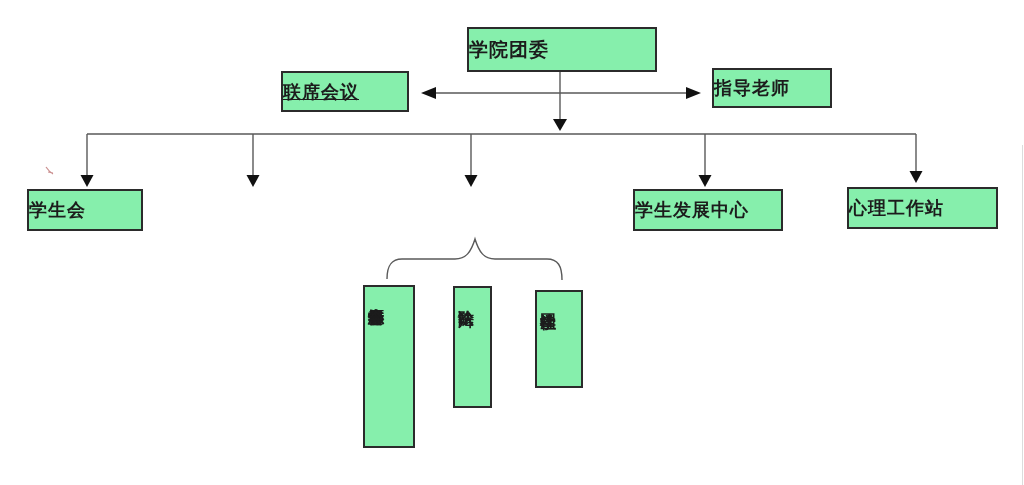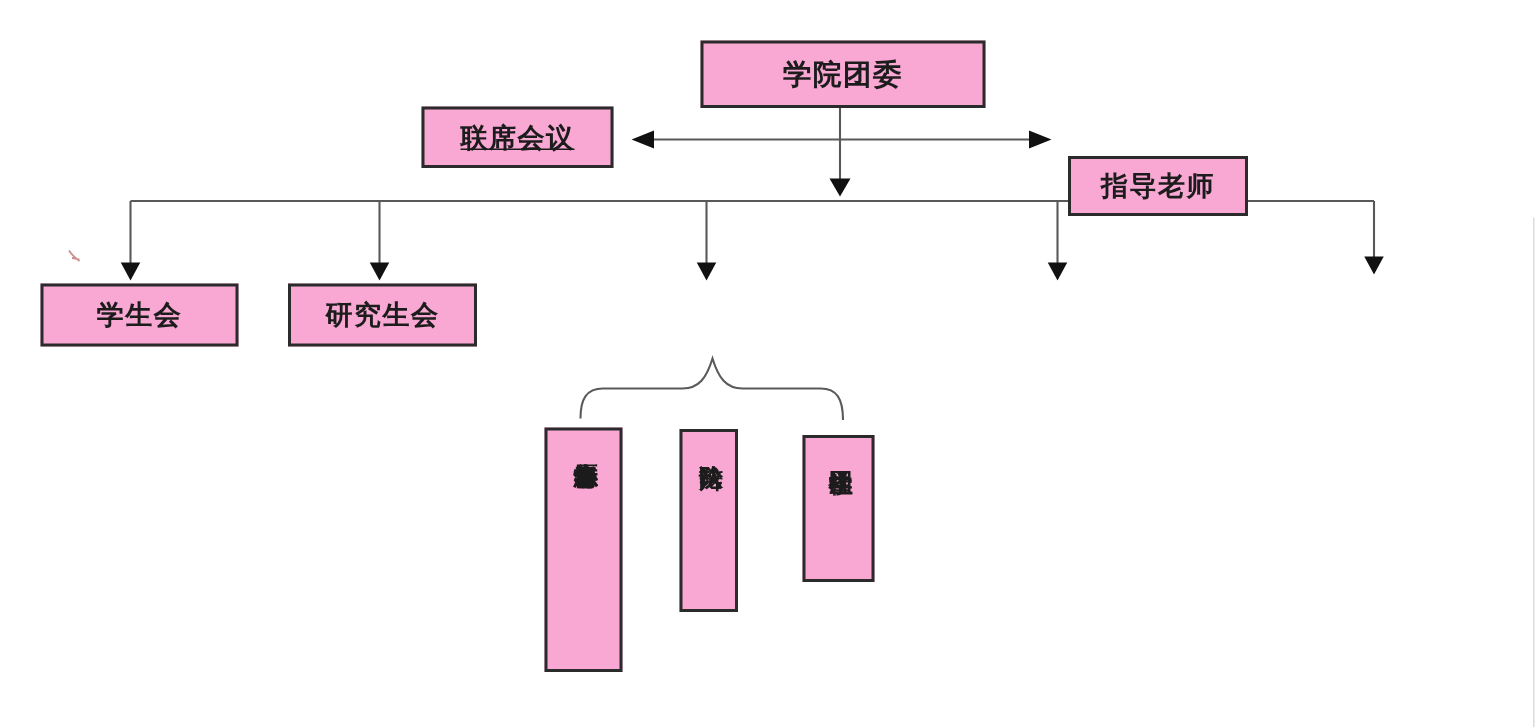--- a/index.html
+++ b/index.html
@@ -17,45 +17,44 @@
   }
   #connectors {
     position: absolute;
     left: 0; top: 0;
     width: 1024px; height: 485px;
   }
   .node {
     position: absolute;
     box-sizing: border-box;
     border: 2px solid #2b2b2b;
-    background: #f9a8d4;
+    background: #86efac;
     display: flex;
     align-items: center;
-    justify-content: center;
     font-size: 18px;
     font-weight: 700;
     color: #1c1c1c;
     letter-spacing: 1px;
     white-space: nowrap;
   }
   .node.vertical {
     align-items: flex-start;
     padding-top: 9px;
   }
   .node.vertical .vlabel {
     writing-mode: vertical-rl;
     text-orientation: upright;
     font-size: 16px;
     letter-spacing: 0px;
     white-space: normal;
   }
   #node-root        { left: 467px; top: 27px;  width: 190px; height: 45px; font-size: 19px; }
   #node-joint       { left: 281px; top: 71px;  width: 128px; height: 41px; text-decoration: underline; }
-  #node-advisor     { left: 712px; top: 68px;  width: 120px; height: 40px; margin-top: 36px; }
-  #node-su          { left: 27px;  top: 189px; width: 132px; height: 42px; }
+  #node-advisor     { left: 712px; top: 68px;  width: 120px; height: 40px; }
+  #node-su          { left: 27px;  top: 189px; width: 116px; height: 42px; }
   #node-gsu         { left: 192px; top: 189px; width: 126px; height: 42px; }
   #node-dd          { left: 367px; top: 189px; width: 226px; height: 44px; font-size: 17px; letter-spacing: 0; }
   #node-sdc         { left: 633px; top: 189px; width: 150px; height: 42px; }
   #node-pw          { left: 847px; top: 187px; width: 151px; height: 42px; }
   #node-yva         { left: 363px; top: 285px; width: 52px;  height: 163px; }
   #node-debate      { left: 453px; top: 286px; width: 39px;  height: 122px; }
   #node-clubs       { left: 535px; top: 290px; width: 48px;  height: 98px; }
 </style>
 </head>
 <body>
@@ -102,22 +101,25 @@
   <div class="node" id="node-joint">
     <span>联席会议</span>
   </div>
   <div class="node" id="node-advisor">
     <span>指导老师</span>
   </div>
 
   <div class="node" id="node-su">
     <span>学生会</span>
   </div>
-  <div class="node" id="node-gsu">
-    <span>研究生会</span>
+  <div class="node" id="node-sdc">
+    <span>学生发展中心</span>
+  </div>
+  <div class="node" id="node-pw">
+    <span>心理工作站</span>
   </div>
 
   <div class="node vertical" id="node-yva">
     <span class="vlabel">青年志愿者协会</span>
   </div>
   <div class="node vertical" id="node-debate">
     <span class="vlabel">辩论队</span>
   </div>
   <div class="node vertical" id="node-clubs">
     <span class="vlabel">学生社团</span>

